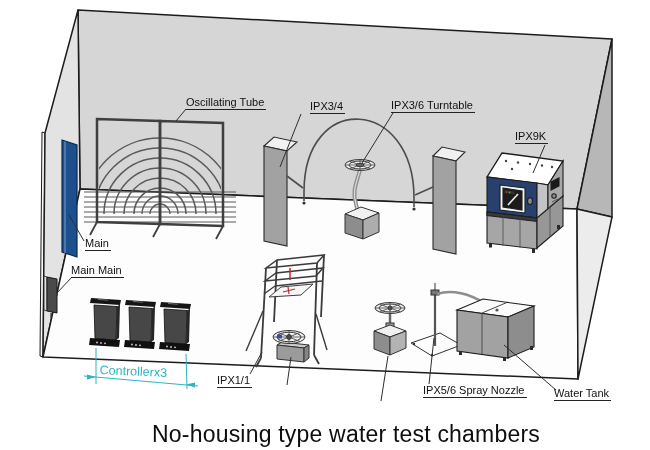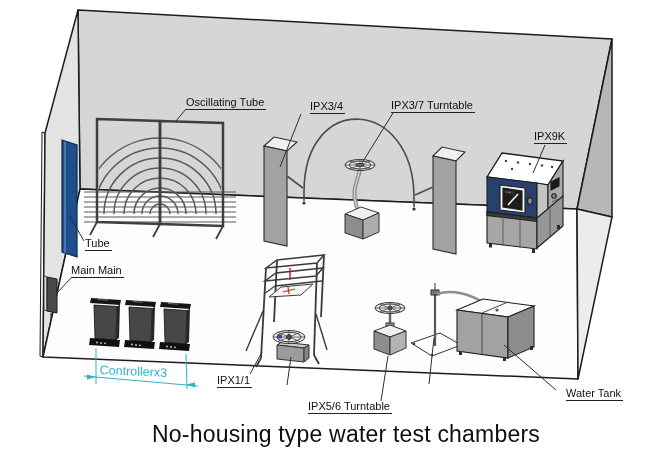--- a/index.html
+++ b/index.html
@@ -282,25 +282,25 @@
     <line x1="250" y1="368" x2="262" y2="346"></line>
     <line x1="287" y1="379" x2="291" y2="351"></line>
     <line x1="381" y1="395" x2="388" y2="350"></line>
     <line x1="429" y1="378" x2="434" y2="332"></line>
     <line x1="556" y1="384" x2="504" y2="339"></line>
   </g>
 </svg>
 
 <div class="lbl" style="left:186px;top:90px">Oscillating Tube</div>
 <div class="lbl" style="left:310px;top:94px">IPX3/4</div>
-<div class="lbl" style="left:391px;top:93px">IPX3/7 Turntable</div>
-<div class="lbl" style="left:534px;top:124px">IPX9K</div>
-<div class="lbl" style="left:85px;top:231px">Tube</div>
+<div class="lbl" style="left:391px;top:93px">IPX3/6 Turntable</div>
+<div class="lbl" style="left:515px;top:124px">IPX9K</div>
+<div class="lbl" style="left:85px;top:231px">Main</div>
 <div class="lbl" style="left:71px;top:258px">Main Main</div>
 <div class="lbl" style="left:217px;top:368px">IPX1/1</div>
-<div class="lbl" style="left:308px;top:394px">IPX5/6 Turntable</div>
-<div class="lbl" style="left:566px;top:381px">Water Tank</div>
+<div class="lbl" style="left:423px;top:378px">IPX5/6 Spray Nozzle</div>
+<div class="lbl" style="left:554px;top:381px">Water Tank</div>
 
 <div class="dim-label">Controllerx3</div>
 
 <div class="caption">No-housing type water test chambers</div>
 
 </div>
 
 </body></html>

